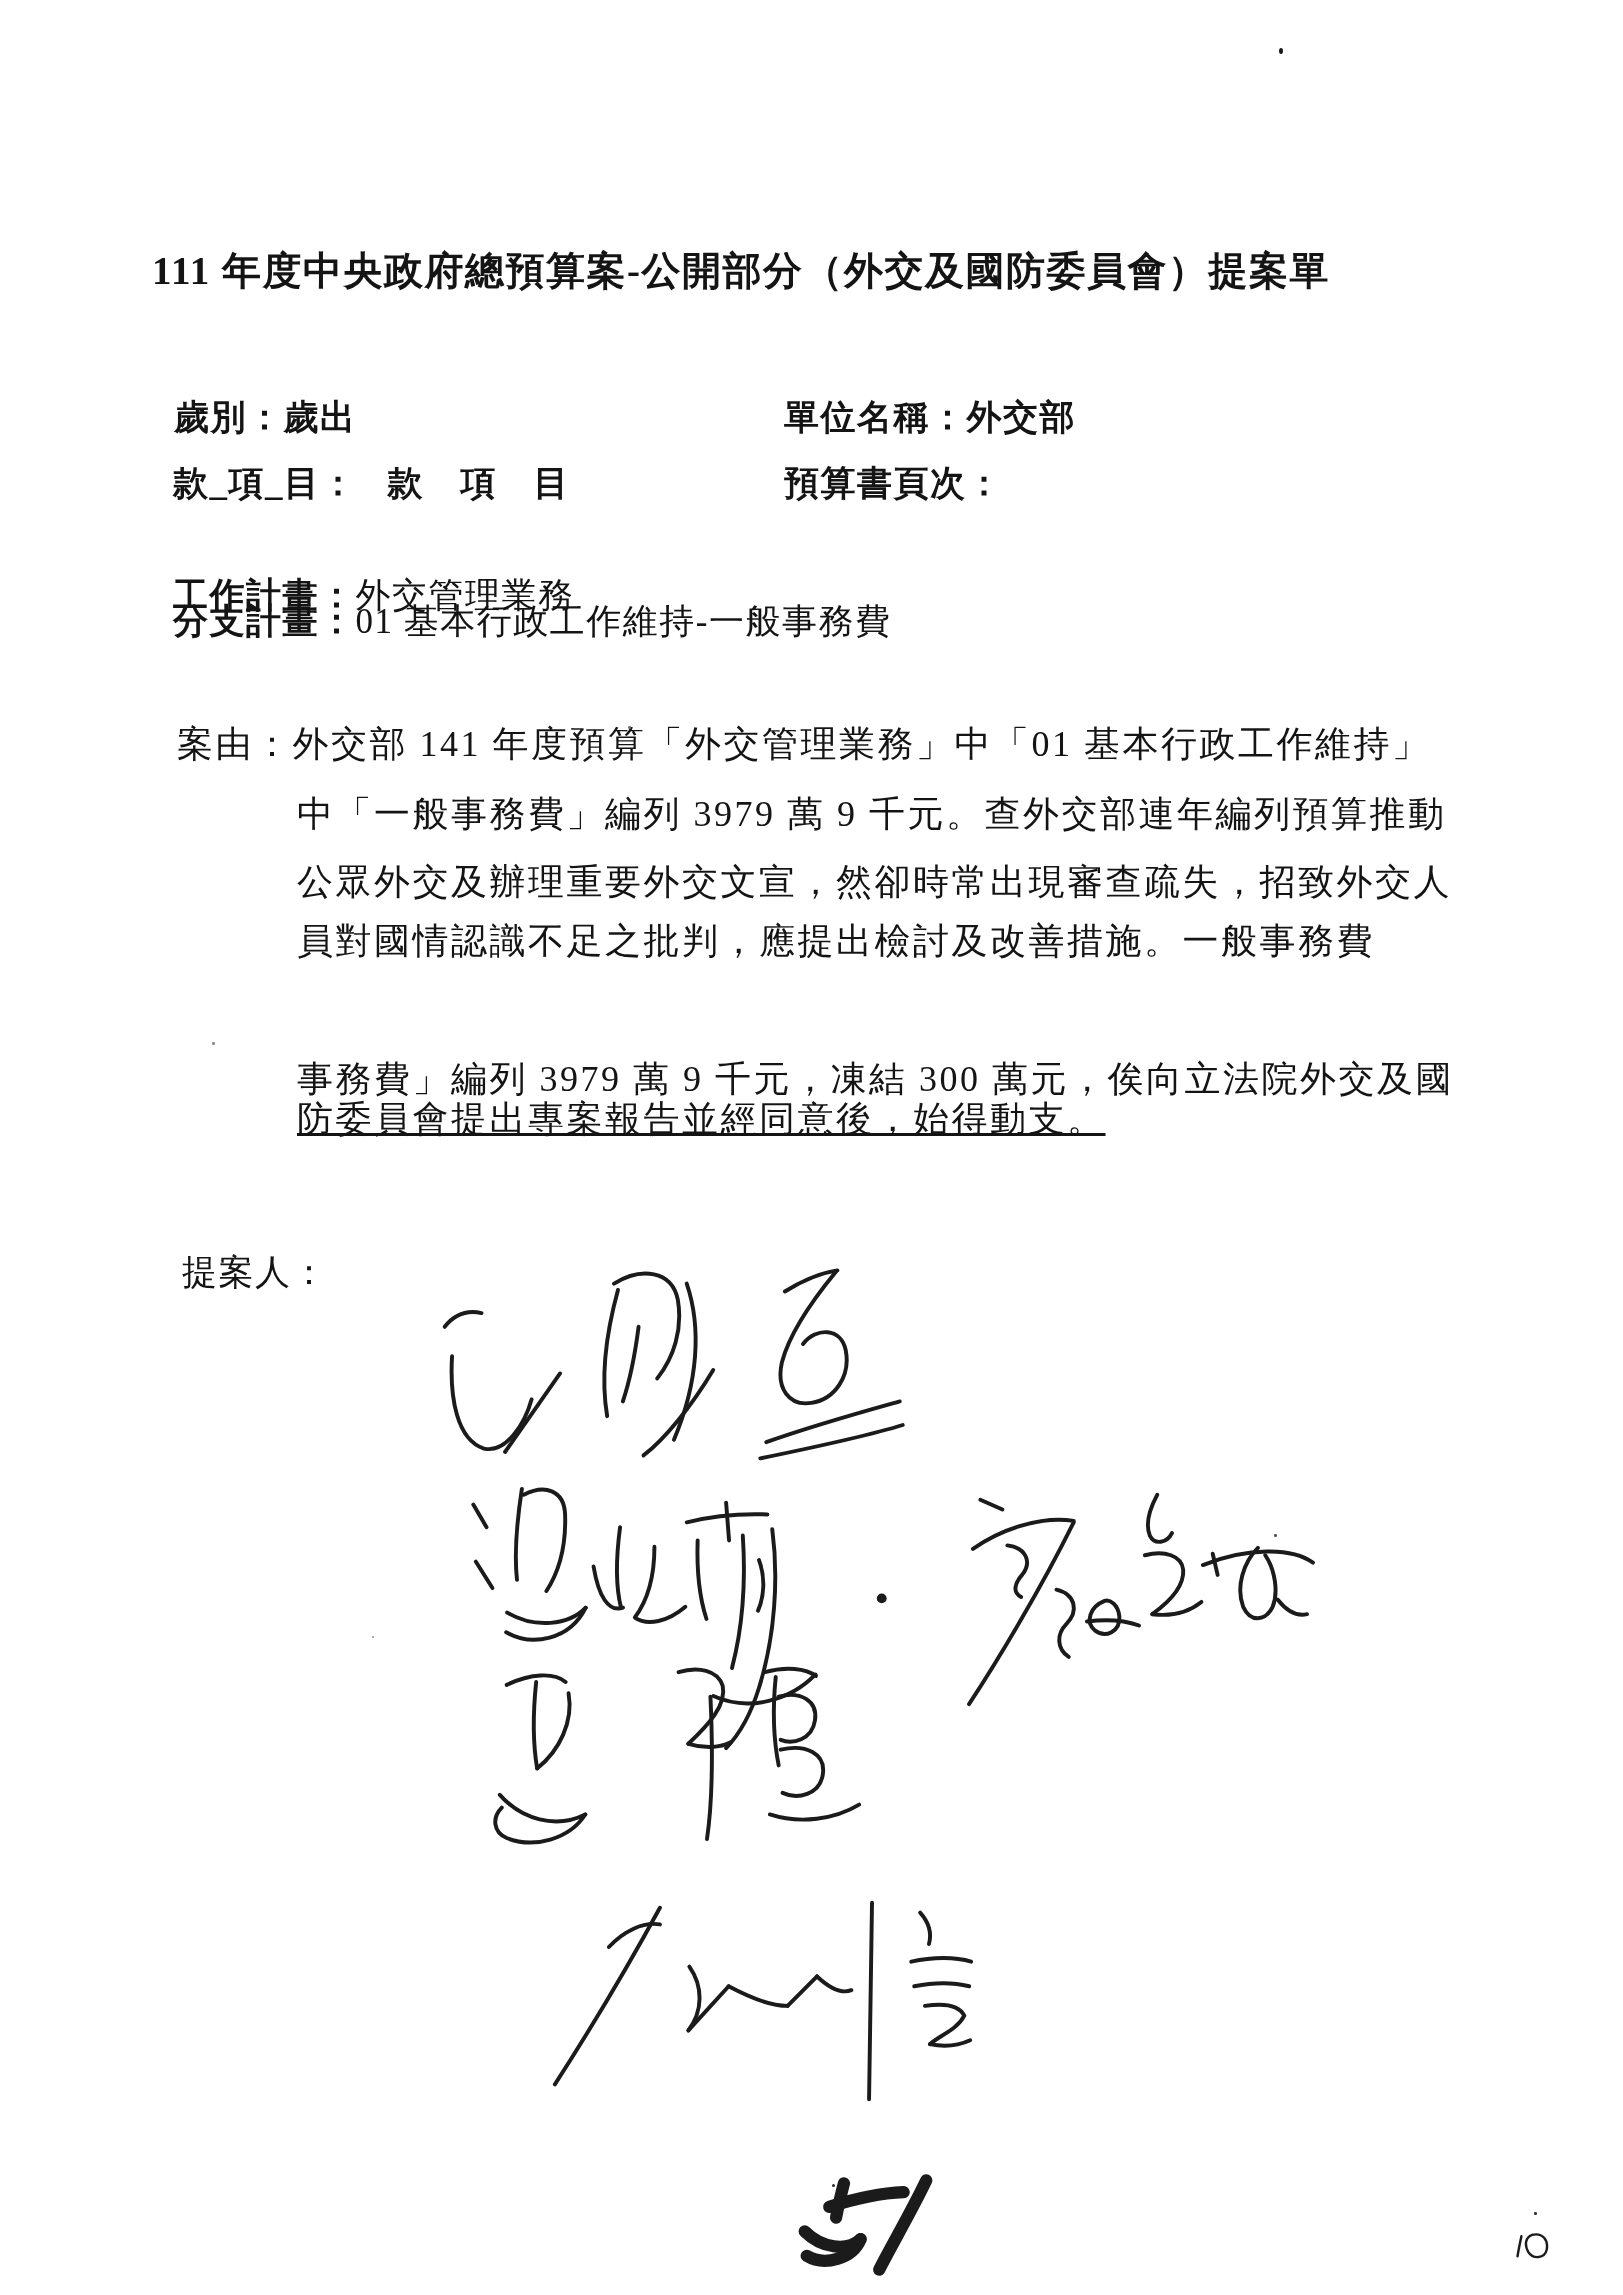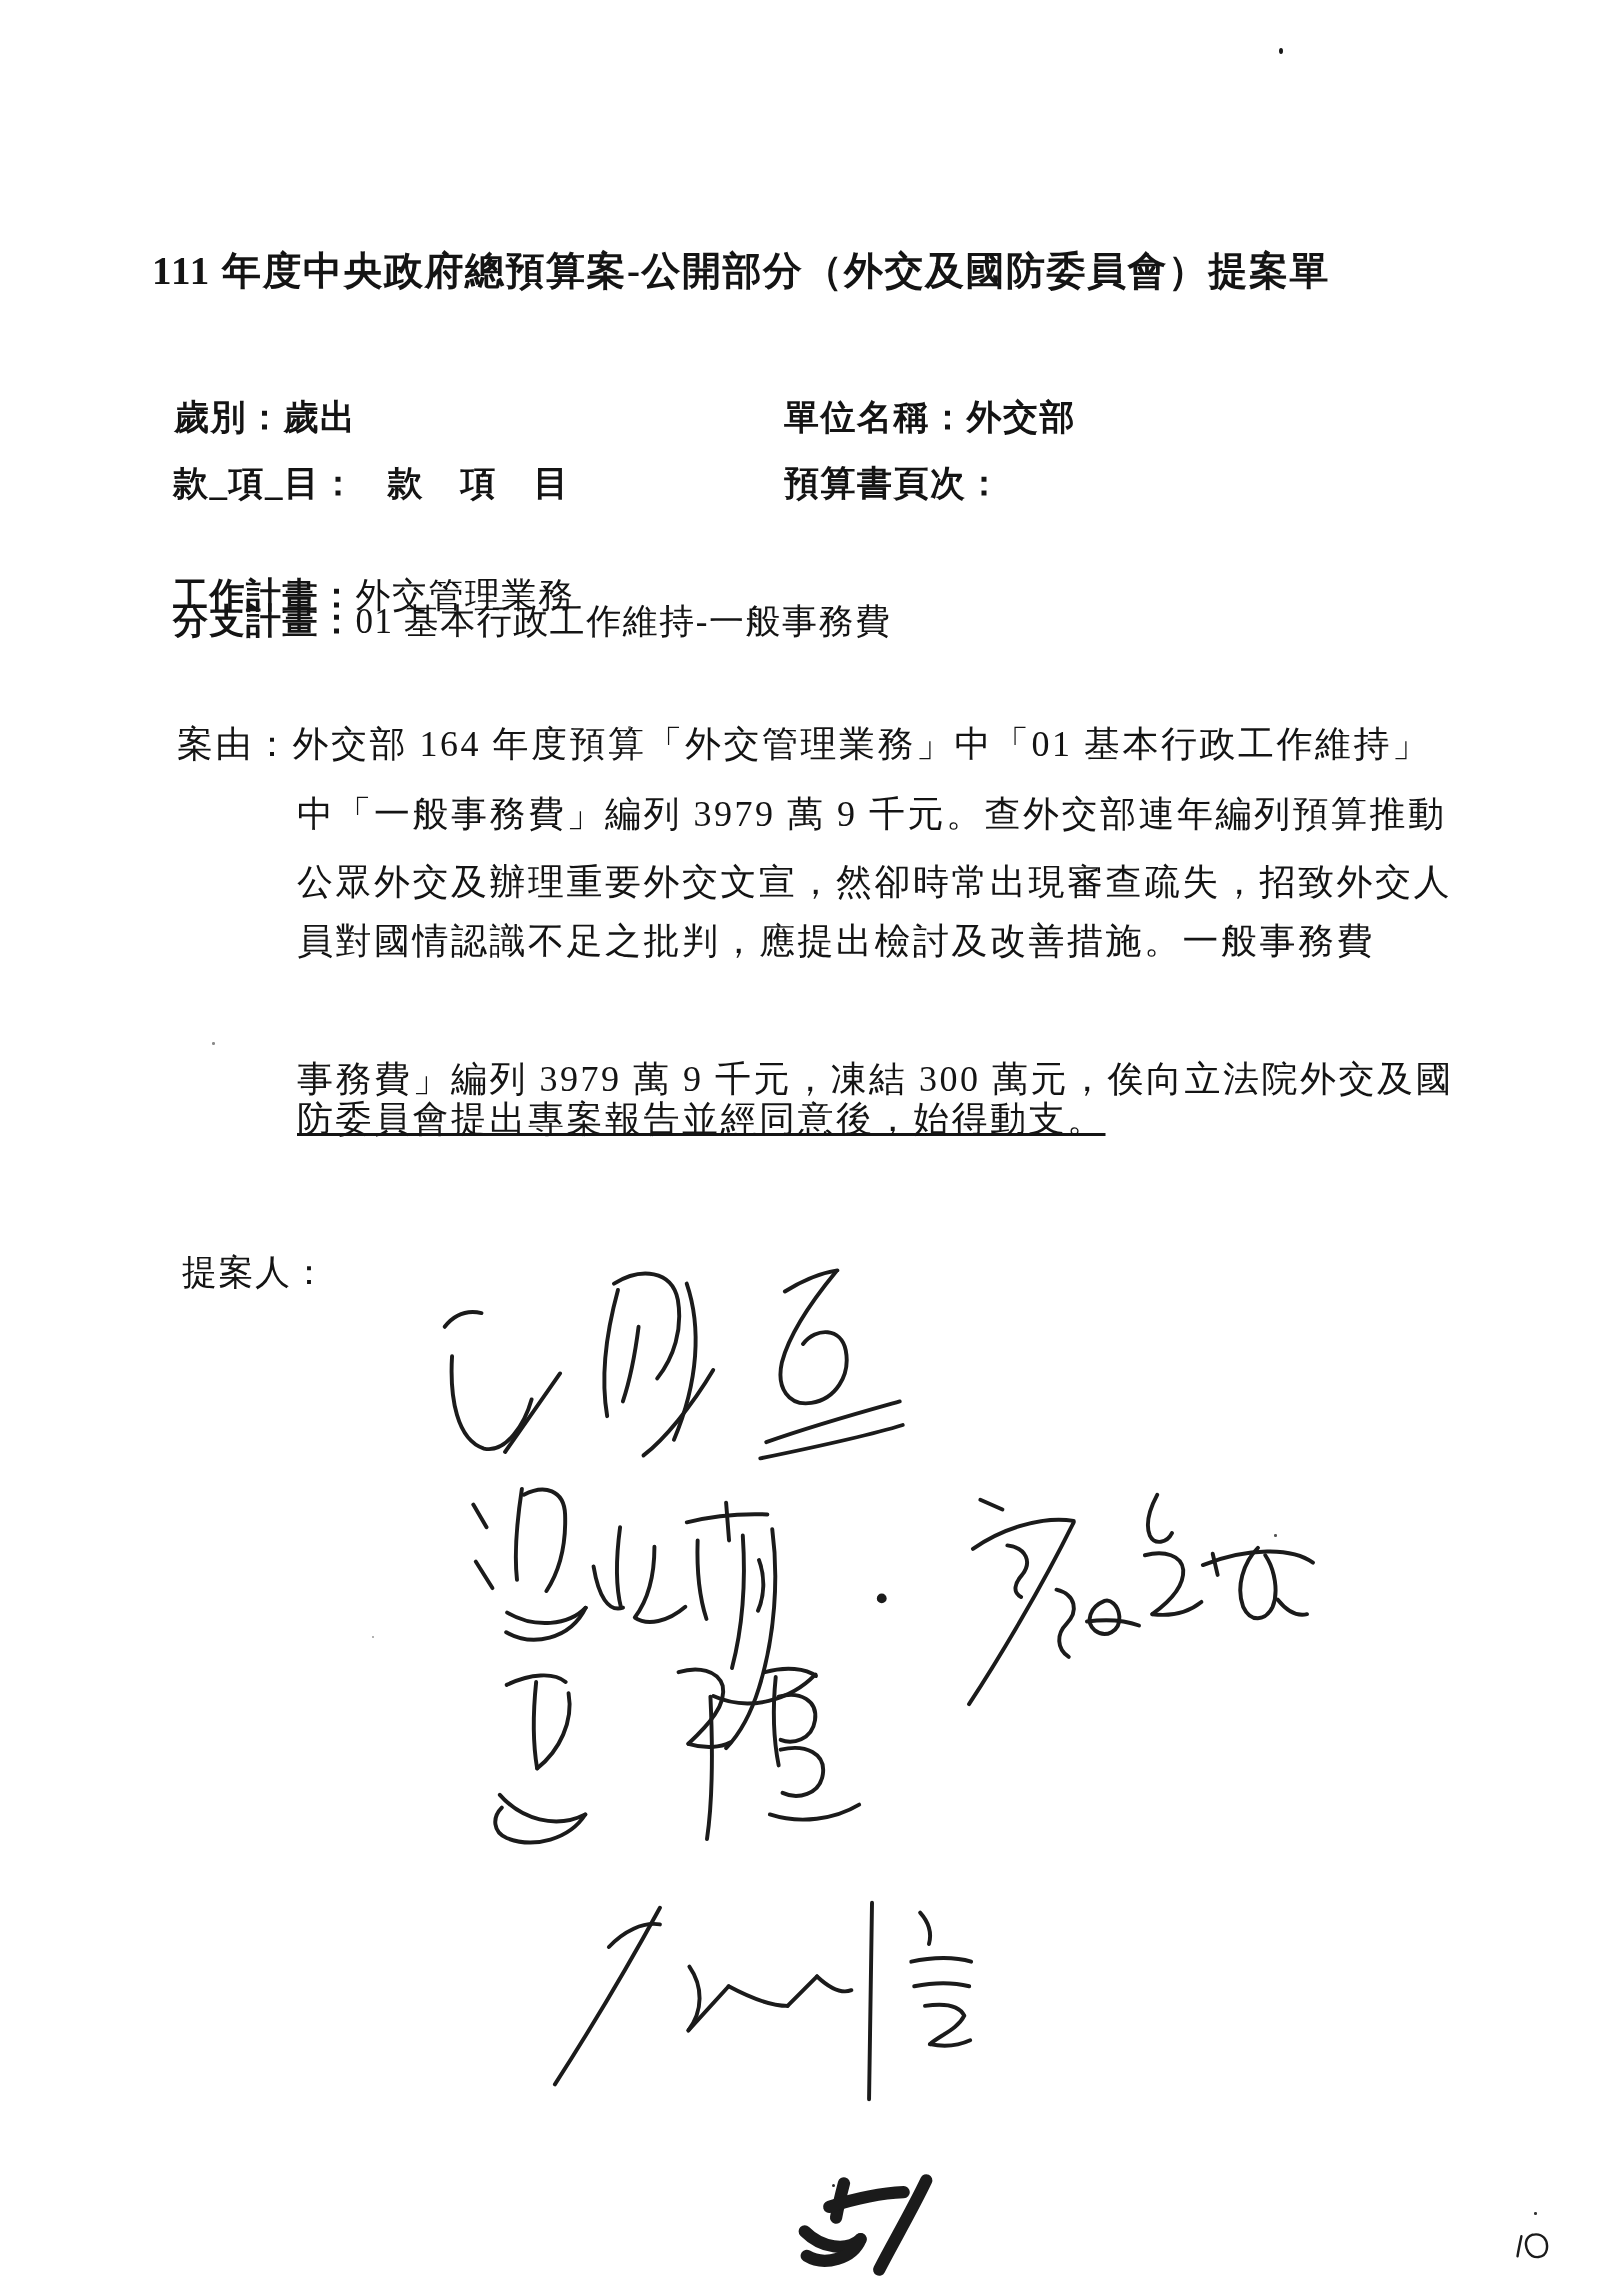--- a/index.html
+++ b/index.html
@@ -53,21 +53,21 @@
   <div class="line hdr b" style="left:173px;top:465px;"><span>款_項_目：</span><span style="margin-left:30.5px;text-align:right;">款　項　目</span></div>
 
   <div class="line hdr" style="left:173px;top:533px;margin-top:44px;"><span class="b">工作計畫：</span><span>外交管理業務</span></div>
 
   <div class="line hdr" style="left:173px;top:603px;"><span class="b">分支計畫：</span><span>01 基本行政工作維持-一般事務費</span></div>
 
   <div class="line hdr b" style="left:784px;top:399px;"><span>單位名稱：</span><span>外交部</span></div>
 
   <div class="line hdr b" style="left:784px;top:465px;"><span>預算書頁次：</span><span></span></div>
 
-  <div class="line case-line" style="left:177px;top:725px;">案由：外交部 164 年度預算「外交管理業務」中「01 基本行政工作維持」</div>
+  <div class="line case-line" style="left:177px;top:725px;">案由：外交部 141 年度預算「外交管理業務」中「01 基本行政工作維持」</div>
   <div class="line case-line" style="left:297px;top:795px;">中「一般事務費」編列 3979 萬 9 千元。查外交部連年編列預算推動</div>
   <div class="line case-line" style="left:297px;top:863px;">公眾外交及辦理重要外交文宣，然卻時常出現審查疏失，招致外交人</div>
   <div class="line case-line" style="left:297px;top:922px;">員對國情認識不足之批判，應提出檢討及改善措施。一般事務費</div>
   <div class="line case-line" style="left:297px;top:1060px;">事務費」編列 3979 萬 9 千元，凍結 300 萬元，俟向立法院外交及國</div>
   <div class="line case-line" style="left:297px;top:1100px;text-decoration:underline;">防委員會提出專案報告並經同意後，始得動支。</div>
 
   <div class="line hdr" style="left:182px;top:1254px;">提案人：</div>
 
   <svg class="sig" style="left:432px;top:1263px;width:477px;height:216px;" viewBox="880 2570 970 440" role="img">
     <path d="M 905 2700 Q 935 2662 980 2672"></path>

